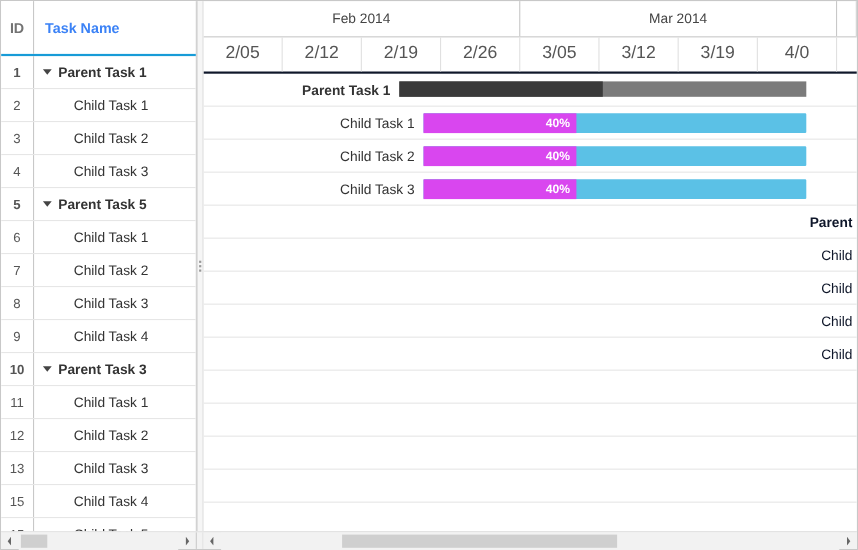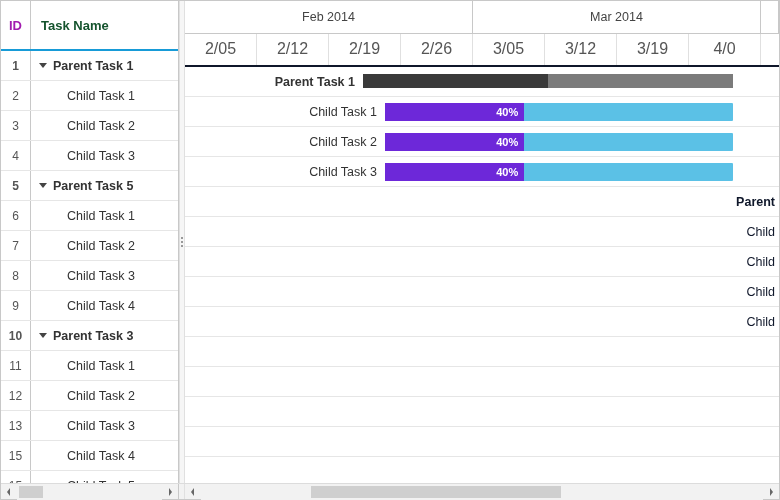--- a/index.html
+++ b/index.html
@@ -3,22 +3,22 @@
 <meta charset="utf-8">
 <style>
   * { box-sizing: border-box; }
   html, body { margin:0; padding:0; font-family: "Segoe UI", Arial, sans-serif; font-size:13px; color:#333; background:#fff; }
   .gantt { width:780px; height:500px; border:1px solid #c8c8c8; display:flex; flex-direction:column; position:relative; }
   .panes { flex:1; display:flex; overflow:hidden; position:relative; }
 
   
   .grid-pane { width:178px; border-right:1px solid #c8c8c8; display:flex; flex-direction:column; background:#fff; }
   .grid-header { display:flex; height:50px; border-bottom:2px solid #179bd7; }
-  .grid-header .gh-id { width:30px; border-right:1px solid #c8c8c8; display:flex; align-items:center; justify-content:center; font-weight:600; color:#a21caf; }
-  .grid-header .gh-name { flex:1; display:flex; align-items:center; padding:16px 10px; font-weight:600; color:#14532d; }
+  .grid-header .gh-id { width:30px; border-right:1px solid #c8c8c8; display:flex; align-items:center; justify-content:center; font-weight:600; color:#737373; }
+  .grid-header .gh-name { flex:1; display:flex; align-items:center; padding:16px 10px; font-weight:600; color:#3b82f6; }
   .grid-body { flex:1; overflow:hidden; }
   .grid-row { display:flex; height:30px; border-bottom:1px solid #e6e6e6; align-items:center; }
   .grid-row .cell-id { width:30px; border-right:1px solid #c8c8c8; text-align:center; font-size:12px; color:#555; height:100%; display:flex; align-items:center; justify-content:center; }
   .grid-row.parent .cell-id { font-weight:700; }
   .grid-row .cell-name { flex:1; padding-left:8px; display:flex; align-items:center; height:100%; font-size:12.5px; white-space:nowrap; overflow:hidden; }
   .grid-row.parent .cell-name span.lbl { font-weight:700; }
   .expander { width:0; height:0; border-left:4px solid transparent; border-right:4px solid transparent; border-top:5px solid #444; margin-right:6px; display:inline-block; }
   .child-indent { width:28px; display:inline-block; }
 
   
@@ -36,21 +36,21 @@
   .chart-body { flex:1; overflow:hidden; position:relative; }
   .chart-row { height:30px; border-bottom:1px solid #e6e6e6; position:relative; }
 
   .bar-label { position:absolute; top:50%; transform:translateY(-50%); right:100%; margin-right:8px; white-space:nowrap; font-size:12.5px; text-align:right; }
   .bar-label.bold { font-weight:700; }
 
   .parent-bar { position:absolute; top:7px; height:14px; background:#7b7b7b; }
   .parent-bar .done { position:absolute; left:0; top:0; bottom:0; background:#3a3a3a; }
 
   .task-bar { position:absolute; top:6px; height:18px; background:#5bc1e6; border-radius:1px; }
-  .task-bar .done { position:absolute; left:0; top:0; bottom:0; background:#6d28d9; }
+  .task-bar .done { position:absolute; left:0; top:0; bottom:0; background:#d946ef; }
   .pct { position:absolute; right:6px; top:0; bottom:0; display:flex; align-items:center; color:#fff; font-weight:700; font-size:11px; }
 
   .offscreen-label { position:absolute; right:4px; top:50%; transform:translateY(-50%); font-size:12.5px; color:#0f172a; white-space:nowrap; overflow:hidden; max-width:40px; }
   .offscreen-label.bold { font-weight:700; }
 
   
   .scroll-row { height:16px; display:flex; border-top:1px solid #dcdcdc; background:#f2f2f2; }
   .hscroll { display:flex; align-items:center; background:#f2f2f2; position:relative; }
   .hscroll.left { width:178px; border-right:1px solid #c8c8c8; }
   .hscroll.splitgap { width:6px; border-right:1px solid #e0e0e0; }

